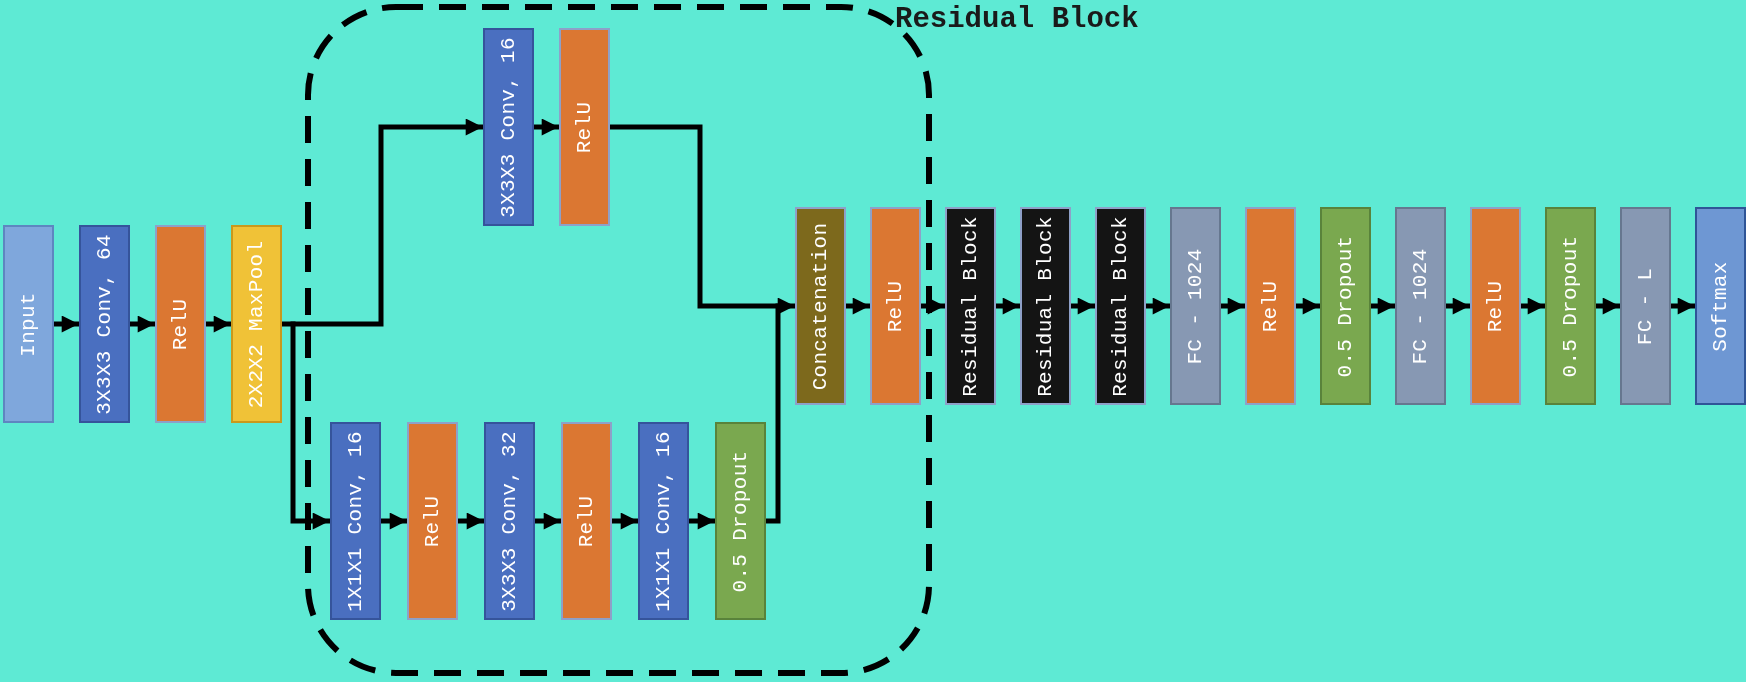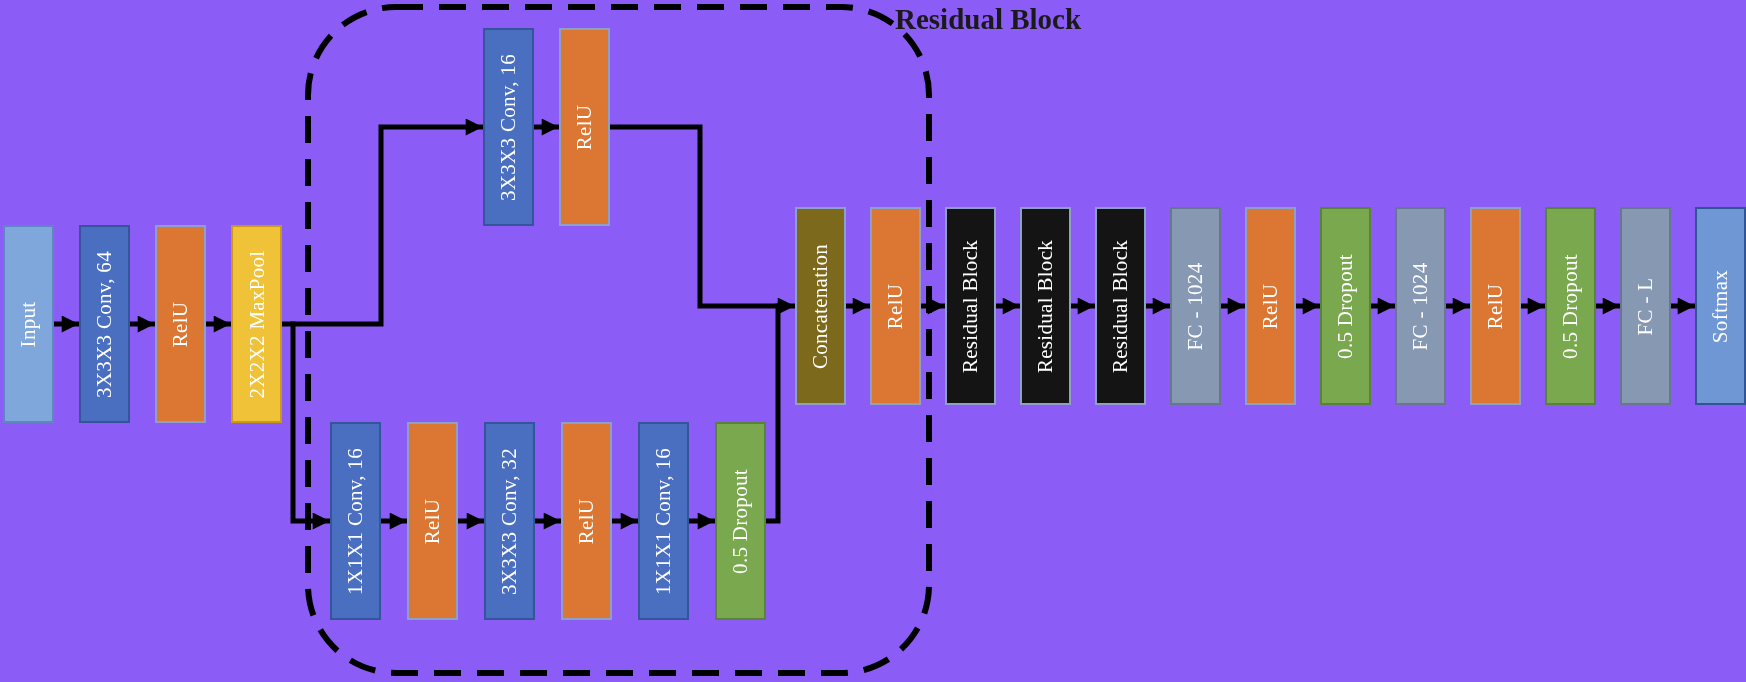--- a/index.html
+++ b/index.html
@@ -1,20 +1,20 @@
 <!DOCTYPE html>
 <html><head>
 <meta charset="utf-8">
 <style>
   html,body{margin:0;padding:0;background:#ffffff;}
   .canvas{
     position:relative;
     width:1746px;height:682px;
-    background:#8b5cf6;
-    font-family:Liberation Serif, serif;
+    background:#5eead4;
+    font-family:Liberation Mono, monospace;
     overflow:hidden;
   }
   .connectors{position:absolute;left:0;top:0;z-index:0;}
   .block{
     position:absolute;
     width:51px;height:198px;
     box-sizing:border-box;
     display:flex;align-items:center;justify-content:center;
     z-index:1;
   }

